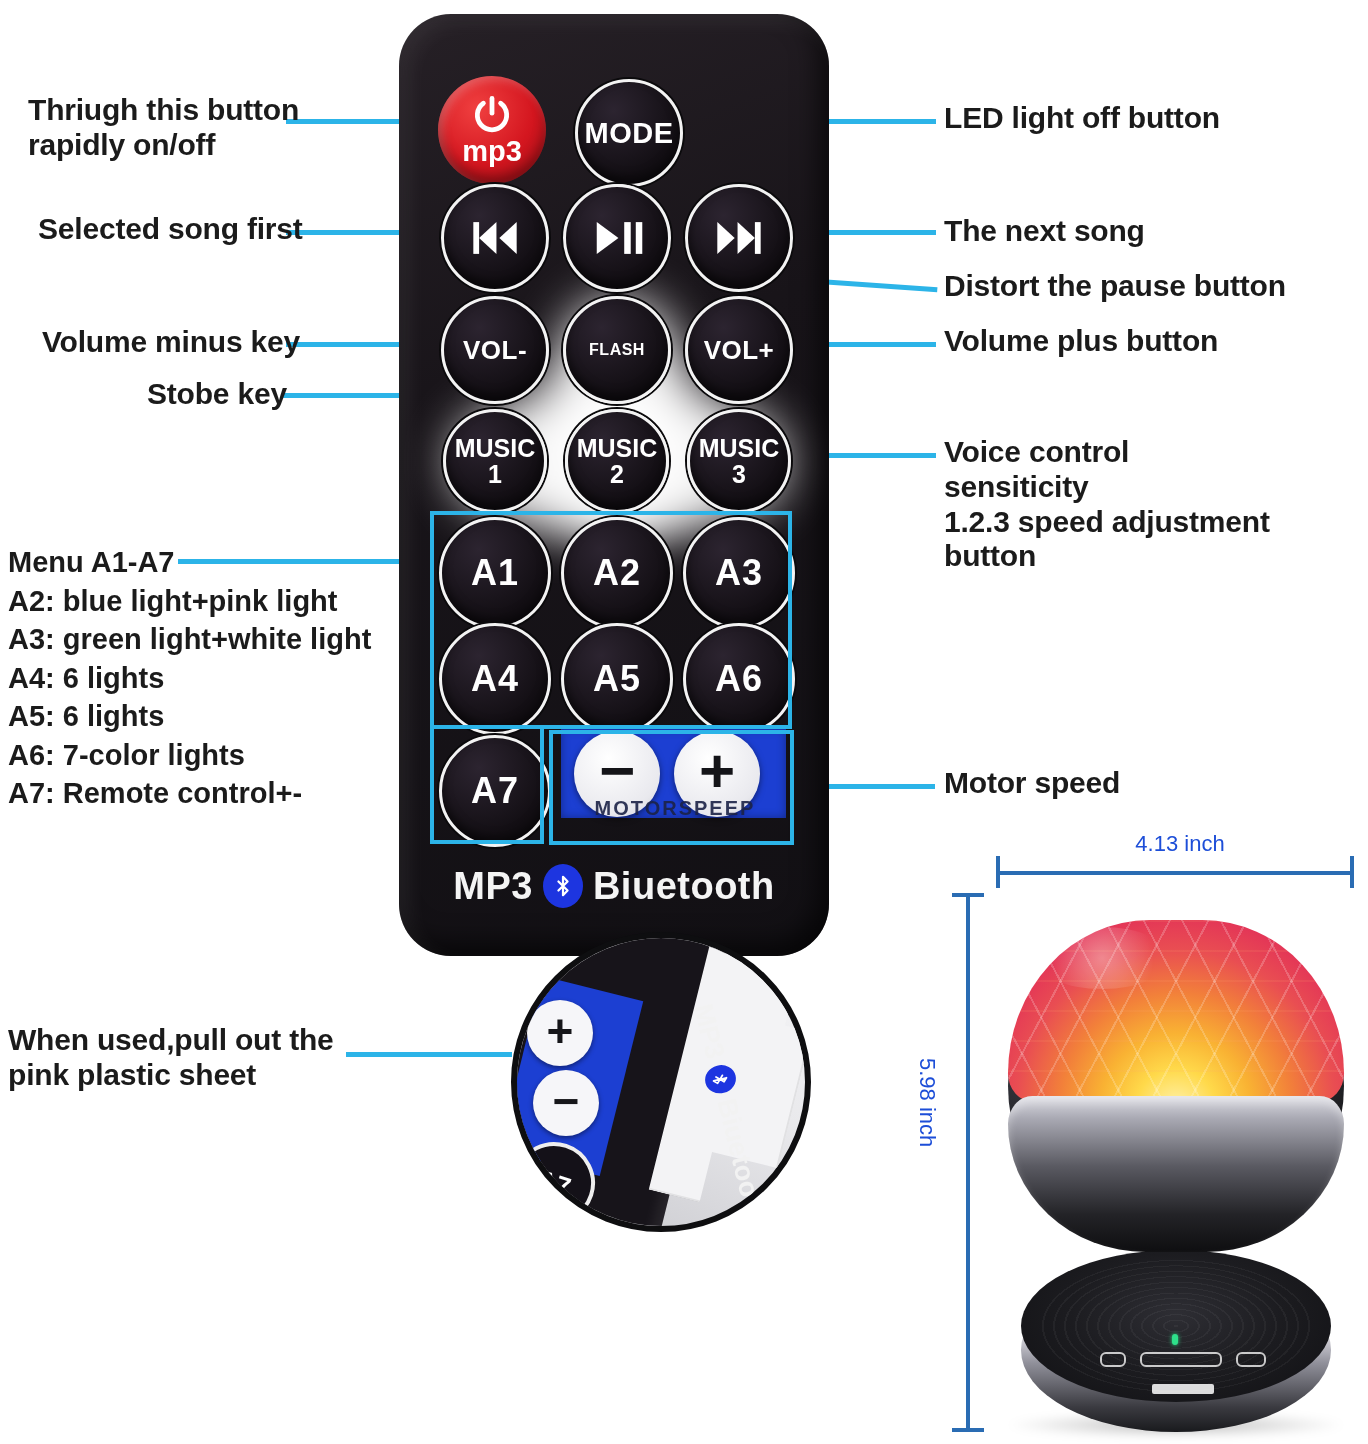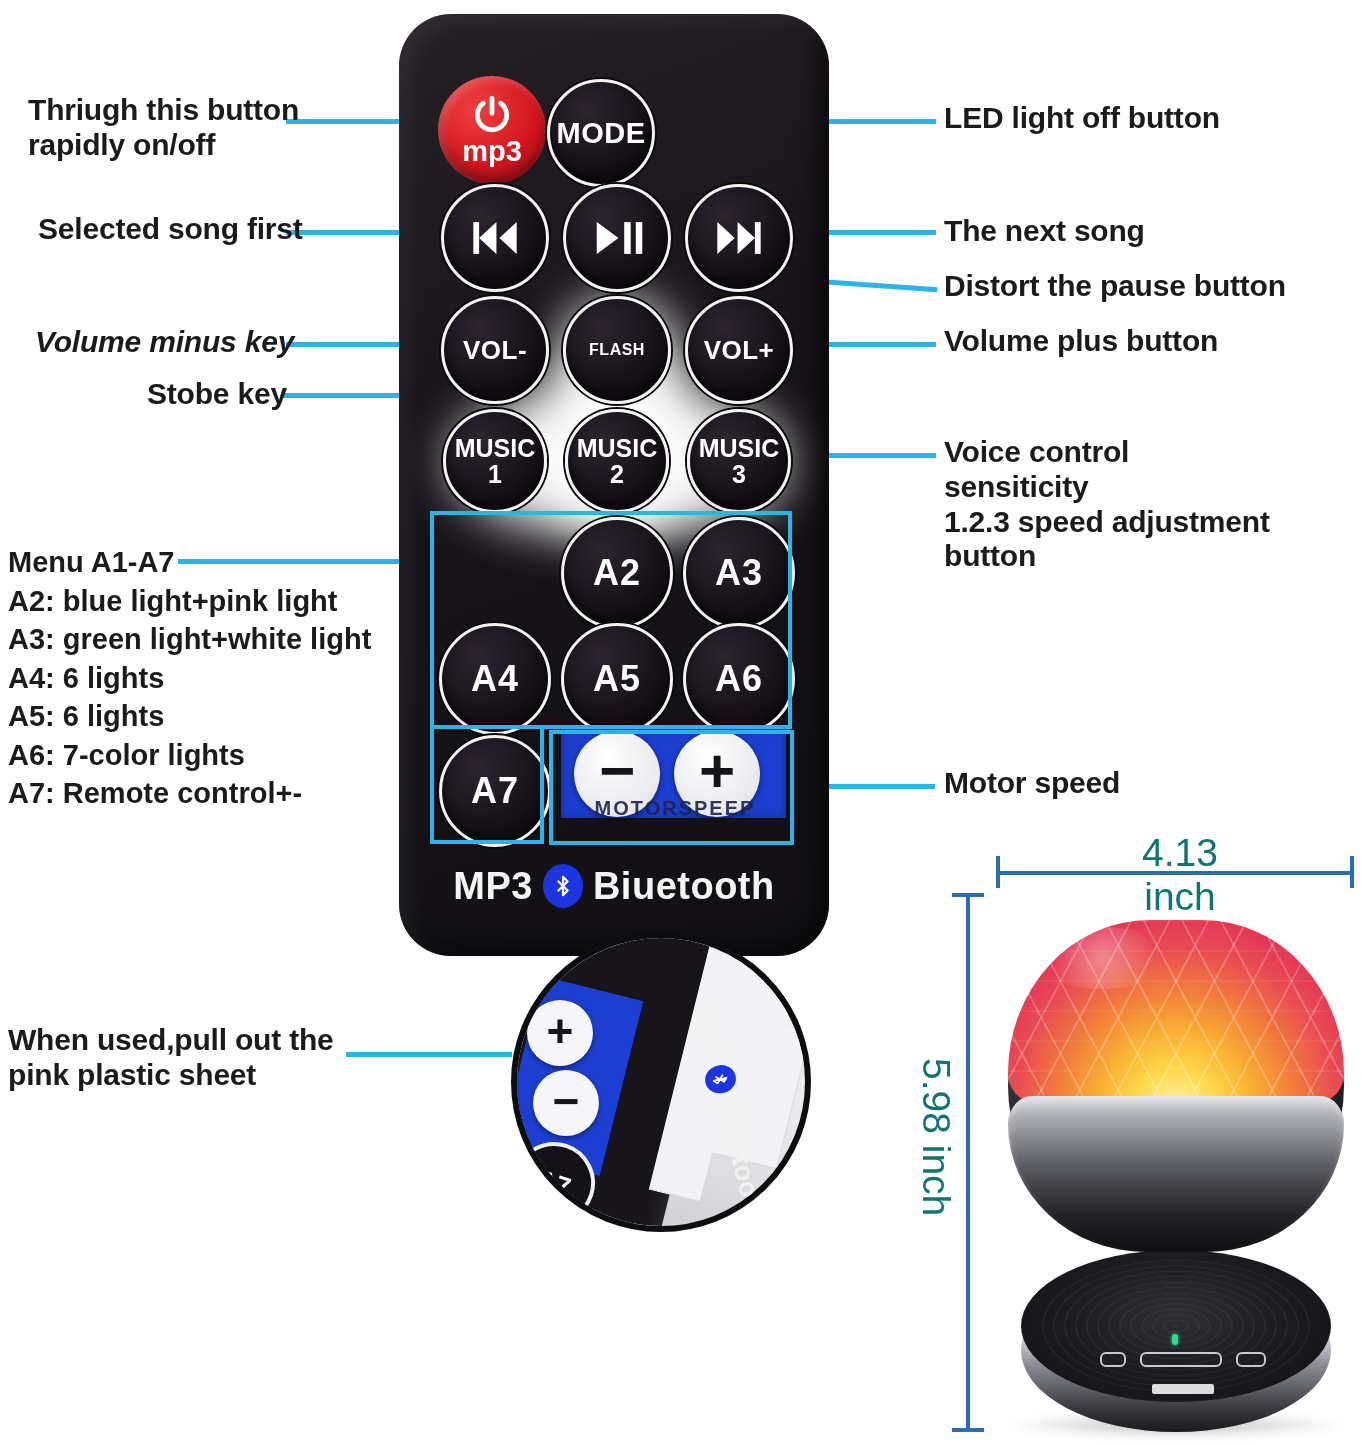--- a/index.html
+++ b/index.html
@@ -70,21 +70,21 @@
   .ins-brand .bt-txt{color:#f2f2f2;font-size:27px;font-weight:700;}
   .ins-btlogo{width:28px;height:31px;border-radius:50%;background:#1d35e0;display:flex;
               align-items:center;justify-content:center;}
   .ins-sheet{position:absolute;left:128px;top:6px;width:150px;height:256px;background:#f3f3f5;
              border:2px solid rgba(0,0,0,0.07);transform:rotate(14deg);
              clip-path:polygon(22% 0,82% 0,82% 26%,100% 26%,100% 80%,56% 80%,56% 100%,22% 100%);
              box-shadow:-6px 4px 10px rgba(0,0,0,0.15);}
 
   
   .dim{position:absolute;background:#2a6cb3;}
-  .dimlbl{position:absolute;color:#0f766e;font-size:39px;font-weight:500;}
+  .dimlbl{position:absolute;color:#1d4ed8;font-size:22px;font-weight:500;}
   .dimlbl.vert{writing-mode:vertical-rl;}
 
   
   .ball{position:absolute;left:1008px;top:920px;width:336px;height:332px;border-radius:50%;
         background:radial-gradient(circle at 40% 18%,#6e6e78 0%,#3a3a42 38%,#141416 80%);z-index:1;}
   .dome{position:absolute;left:1008px;top:920px;width:336px;height:182px;overflow:hidden;z-index:2;
         border-radius:168px 168px 30px 30px/182px 182px 34px 34px;
         background:radial-gradient(circle at 50% 104%,#fff3b0 0%,#ffd94a 16%,#f9b233 30%,#f2803a 46%,#e94e52 63%,#e23058 80%,#cb2350 100%);}
   .dome::before{content:"";position:absolute;inset:0;
         background:repeating-linear-gradient(62deg,rgba(255,255,255,0.20) 0 2px,transparent 2px 34px),
@@ -123,21 +123,21 @@
     <div class="glow" style="left:150px;top:285px;width:140px;height:235px;"></div>
     <div class="glow" style="left:55px;top:375px;width:330px;height:145px;"></div>
 
     <div class="btn btn-red" style="left:39px;top:62px;width:108px;height:108px;">
       <svg class="picon" viewBox="0 0 24 24" fill="none" stroke="#ffffff" stroke-width="2.6" stroke-linecap="round">
           <path d="M12 3v8"></path>
           <path d="M7.3 5.6a8 8 0 1 0 9.4 0"></path>
         </svg>
       <span class="rl">mp3</span>
     </div>
-    <div class="btn" style="left:148px;top:65px;width:102px;height:102px;justify-content:center;">
+    <div class="btn" style="left:176px;top:65px;width:102px;height:102px;justify-content:center;">
       <span class="t1" style="font-size:29px;">MODE</span>
     </div>
 
     <div class="btn" style="left:42px;top:170px;width:102px;height:102px;">
       <svg class="micon" viewBox="0 0 36 26" fill="#ffffff">
           <rect x="3" y="2" width="4" height="22"></rect>
           <polygon points="19,2 7,13 19,24"></polygon>
           <polygon points="33,2 21,13 33,24"></polygon>
         </svg>
     </div>
@@ -172,20 +172,23 @@
     </div>
     <div class="btn" style="left:166px;top:395px;width:98px;height:98px;">
       <span class="t2">MUSIC
 2</span>
     </div>
     <div class="btn" style="left:288px;top:395px;width:98px;height:98px;">
       <span class="t2">MUSIC
 3</span>
     </div>
 
+    <div class="btn" style="left:40px;top:503px;width:106px;height:106px;">
+        <span class="ta">A1</span>
+      </div>
     <div class="btn" style="left:162px;top:503px;width:106px;height:106px;">
         <span class="ta">A2</span>
       </div>
     <div class="btn" style="left:284px;top:503px;width:106px;height:106px;">
         <span class="ta">A3</span>
       </div>
 
     <div class="btn" style="left:40px;top:609px;width:106px;height:106px;">
         <span class="ta">A4</span>
       </div>
@@ -233,21 +236,21 @@
   <div class="line" style="left:790px;top:230px;width:146px;"></div>
   <div class="line rot" style="left:646px;top:267px;width:292px;transform:rotate(4deg);"></div>
   <div class="line" style="left:790px;top:342px;width:146px;"></div>
   <div class="line" style="left:790px;top:453px;width:146px;"></div>
   <div class="line" style="left:793px;top:784px;width:142px;"></div>
   <div class="line" style="left:346px;top:1052px;width:166px;"></div>
 
   <div class="lbl" style="left:28px;top:93px;width:300px;">Thriugh this button
 rapidly on/off</div>
   <div class="lbl" style="left:38px;top:212px;">Selected song first</div>
-  <div class="lbl" style="left:35px;top:325px;font-style:italic;">Volume minus key</div>
+  <div class="lbl" style="left:42px;top:325px;">Volume minus key</div>
   <div class="lbl" style="left:147px;top:377px;">Stobe key</div>
 
   <div class="menu">
     <div>Menu A1-A7</div>
     <div>A2: blue light+pink light</div>
     <div>A3: green light+white light</div>
     <div>A4: 6 lights</div>
     <div>A5: 6 lights</div>
     <div>A6: 7-color lights</div>
     <div>A7: Remote control+-</div>

